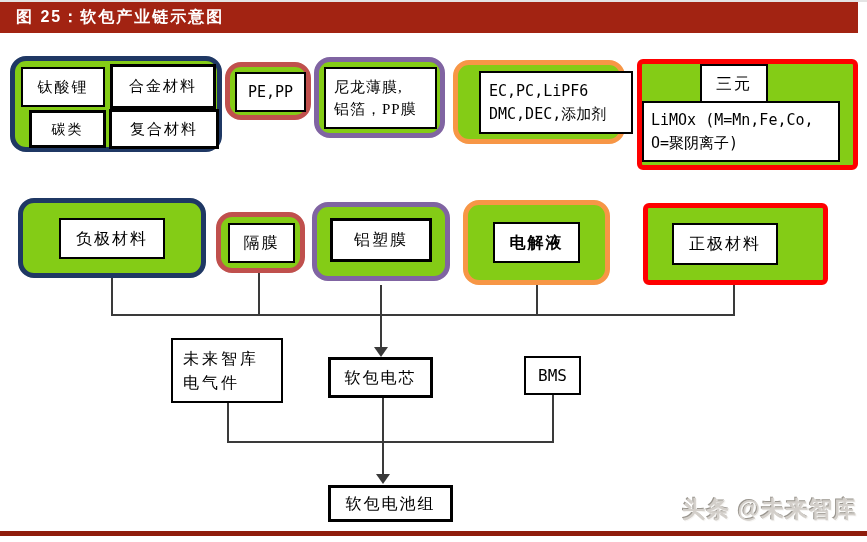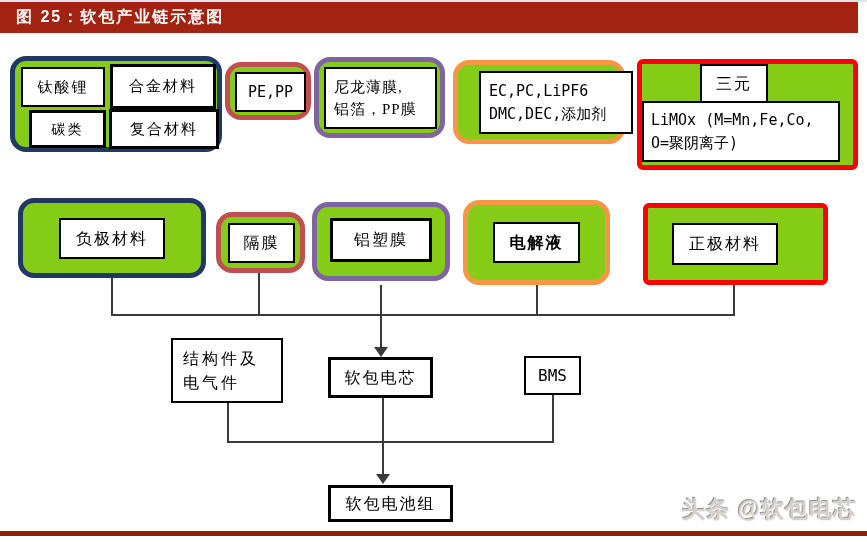--- a/index.html
+++ b/index.html
@@ -137,21 +137,21 @@
 
   <div class="abs vline" style="left:111px;top:278px;height:37px;"></div>
   <div class="abs vline" style="left:258px;top:273px;height:42px;"></div>
   <div class="abs vline" style="left:380px;top:285px;height:63px;"></div>
   <div class="abs vline" style="left:536px;top:285px;height:30px;"></div>
   <div class="abs vline" style="left:733px;top:285px;height:31px;"></div>
   <div class="abs hline" style="left:111px;top:314px;width:624px;"></div>
   <div class="abs arrow-down" style="left:374px;top:347px;"></div>
 
   <div class="abs wbox two-line" style="left:171px;top:338px;width:112px;height:65px;padding-left:10px;letter-spacing:3px;">
-    <span>结构件及</span>
+    <span>未来智库</span>
     <span>电气件</span>
   </div>
 
   <div class="abs wbox bb" style="left:328px;top:357px;width:105px;height:41px;">
     <span>软包电芯</span>
   </div>
 
   <div class="abs wbox mono" style="left:524px;top:356px;width:57px;height:39px;font-size:16px;">
     <span>BMS</span>
   </div>
@@ -159,16 +159,16 @@
   <div class="abs vline" style="left:227px;top:403px;height:40px;"></div>
   <div class="abs vline" style="left:382px;top:398px;height:77px;"></div>
   <div class="abs vline" style="left:552px;top:395px;height:48px;"></div>
   <div class="abs hline" style="left:227px;top:441px;width:327px;"></div>
   <div class="abs arrow-down" style="left:376px;top:474px;"></div>
 
   <div class="abs wbox bb" style="left:328px;top:485px;width:125px;height:37px;">
     <span>软包电池组</span>
   </div>
 
-  <div class="abs watermark">头条 @软包电芯</div>
+  <div class="abs watermark">头条 @未来智库</div>
   <div class="abs bottom-bar"></div>
 
 </div>
 
 </body></html>

